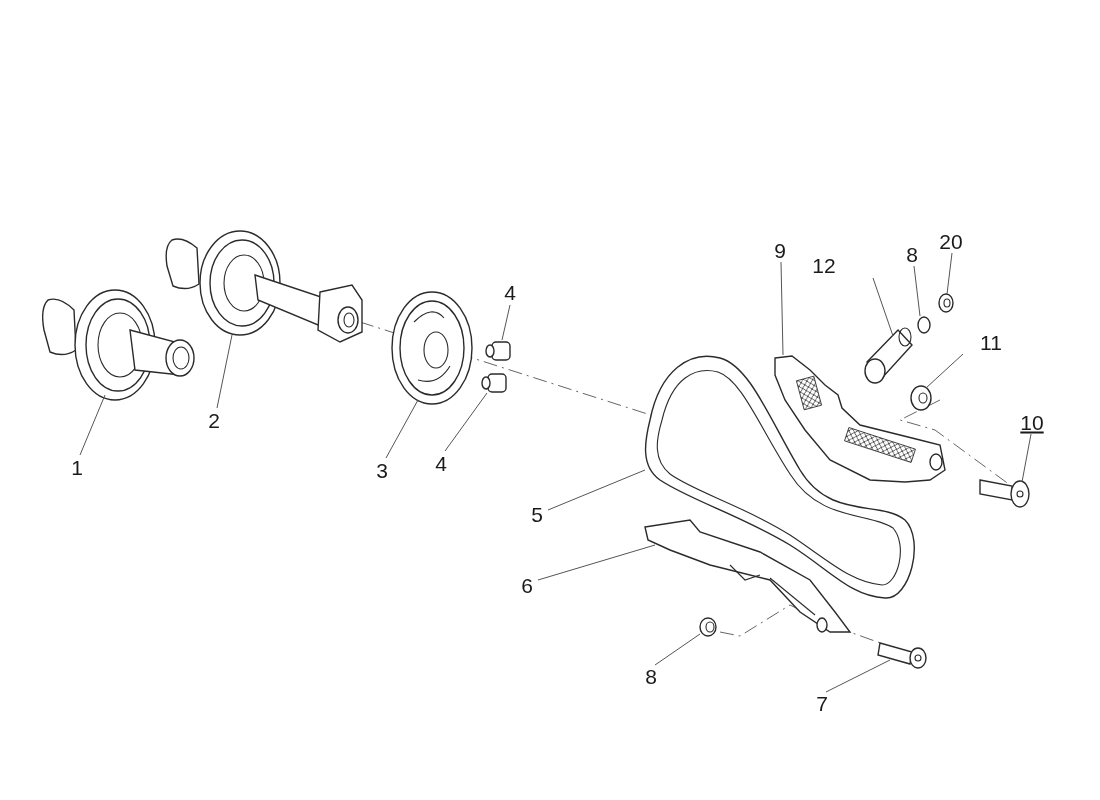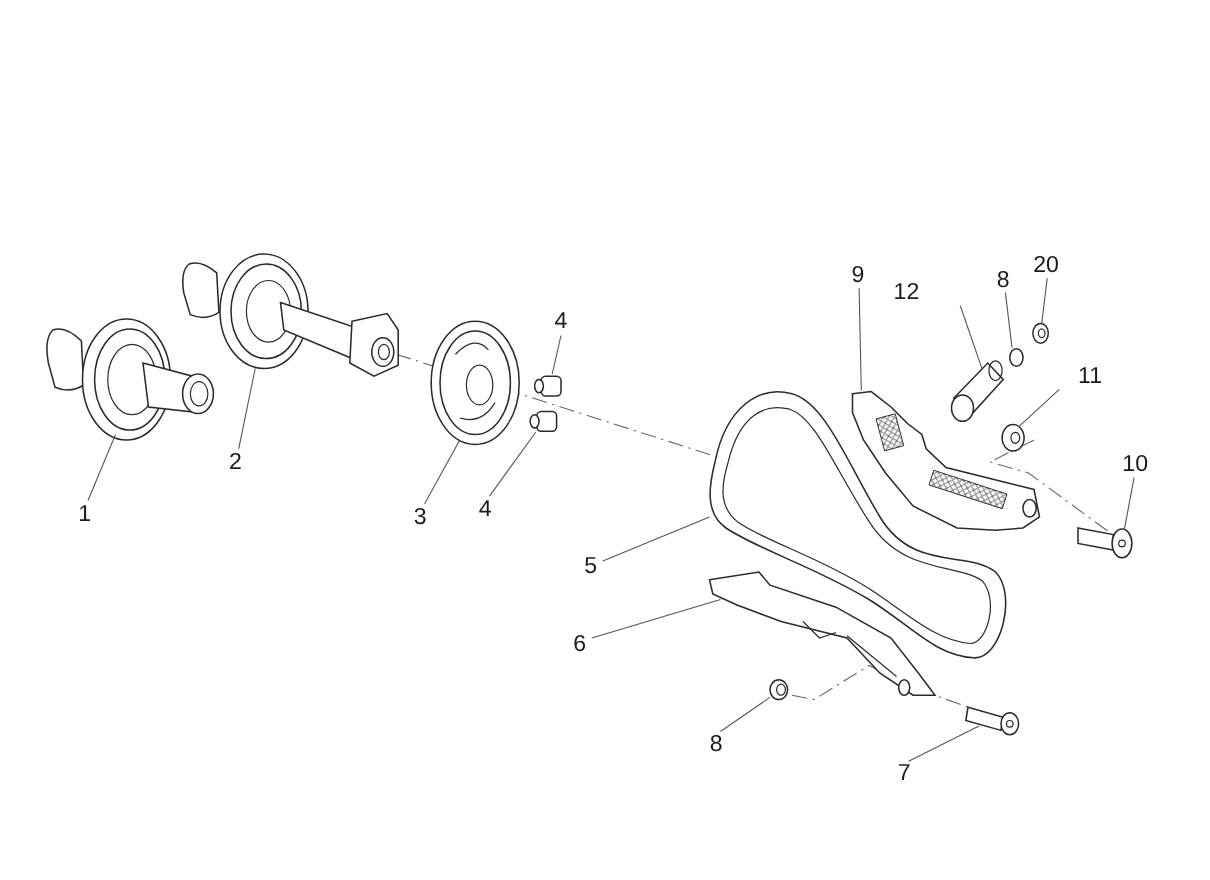--- a/index.html
+++ b/index.html
@@ -144,17 +144,17 @@
 <div class="lbl" style="left:77px;top:467px;">1</div>
 <div class="lbl" style="left:214px;top:420px;">2</div>
 <div class="lbl" style="left:382px;top:470px;">3</div>
 <div class="lbl" style="left:510px;top:292px;">4</div>
 <div class="lbl" style="left:441px;top:463px;">4</div>
 <div class="lbl" style="left:537px;top:514px;">5</div>
 <div class="lbl" style="left:527px;top:585px;">6</div>
 <div class="lbl" style="left:822px;top:703px;">7</div>
 <div class="lbl" style="left:651px;top:676px;">8</div>
 <div class="lbl" style="left:780px;top:250px;">9</div>
-<div class="lbl" style="left:1032px;top:422px;">10</div>
+<div class="lbl" style="left:1032px;top:422px;text-decoration:underline;">10</div>
 <div class="lbl" style="left:967px;top:342px;margin-left:24px;">11</div>
 <div class="lbl" style="left:824px;top:265px;">12</div>
 <div class="lbl" style="left:912px;top:254px;">8</div>
 <div class="lbl" style="left:951px;top:241px;">20</div>
 
 </body></html>

